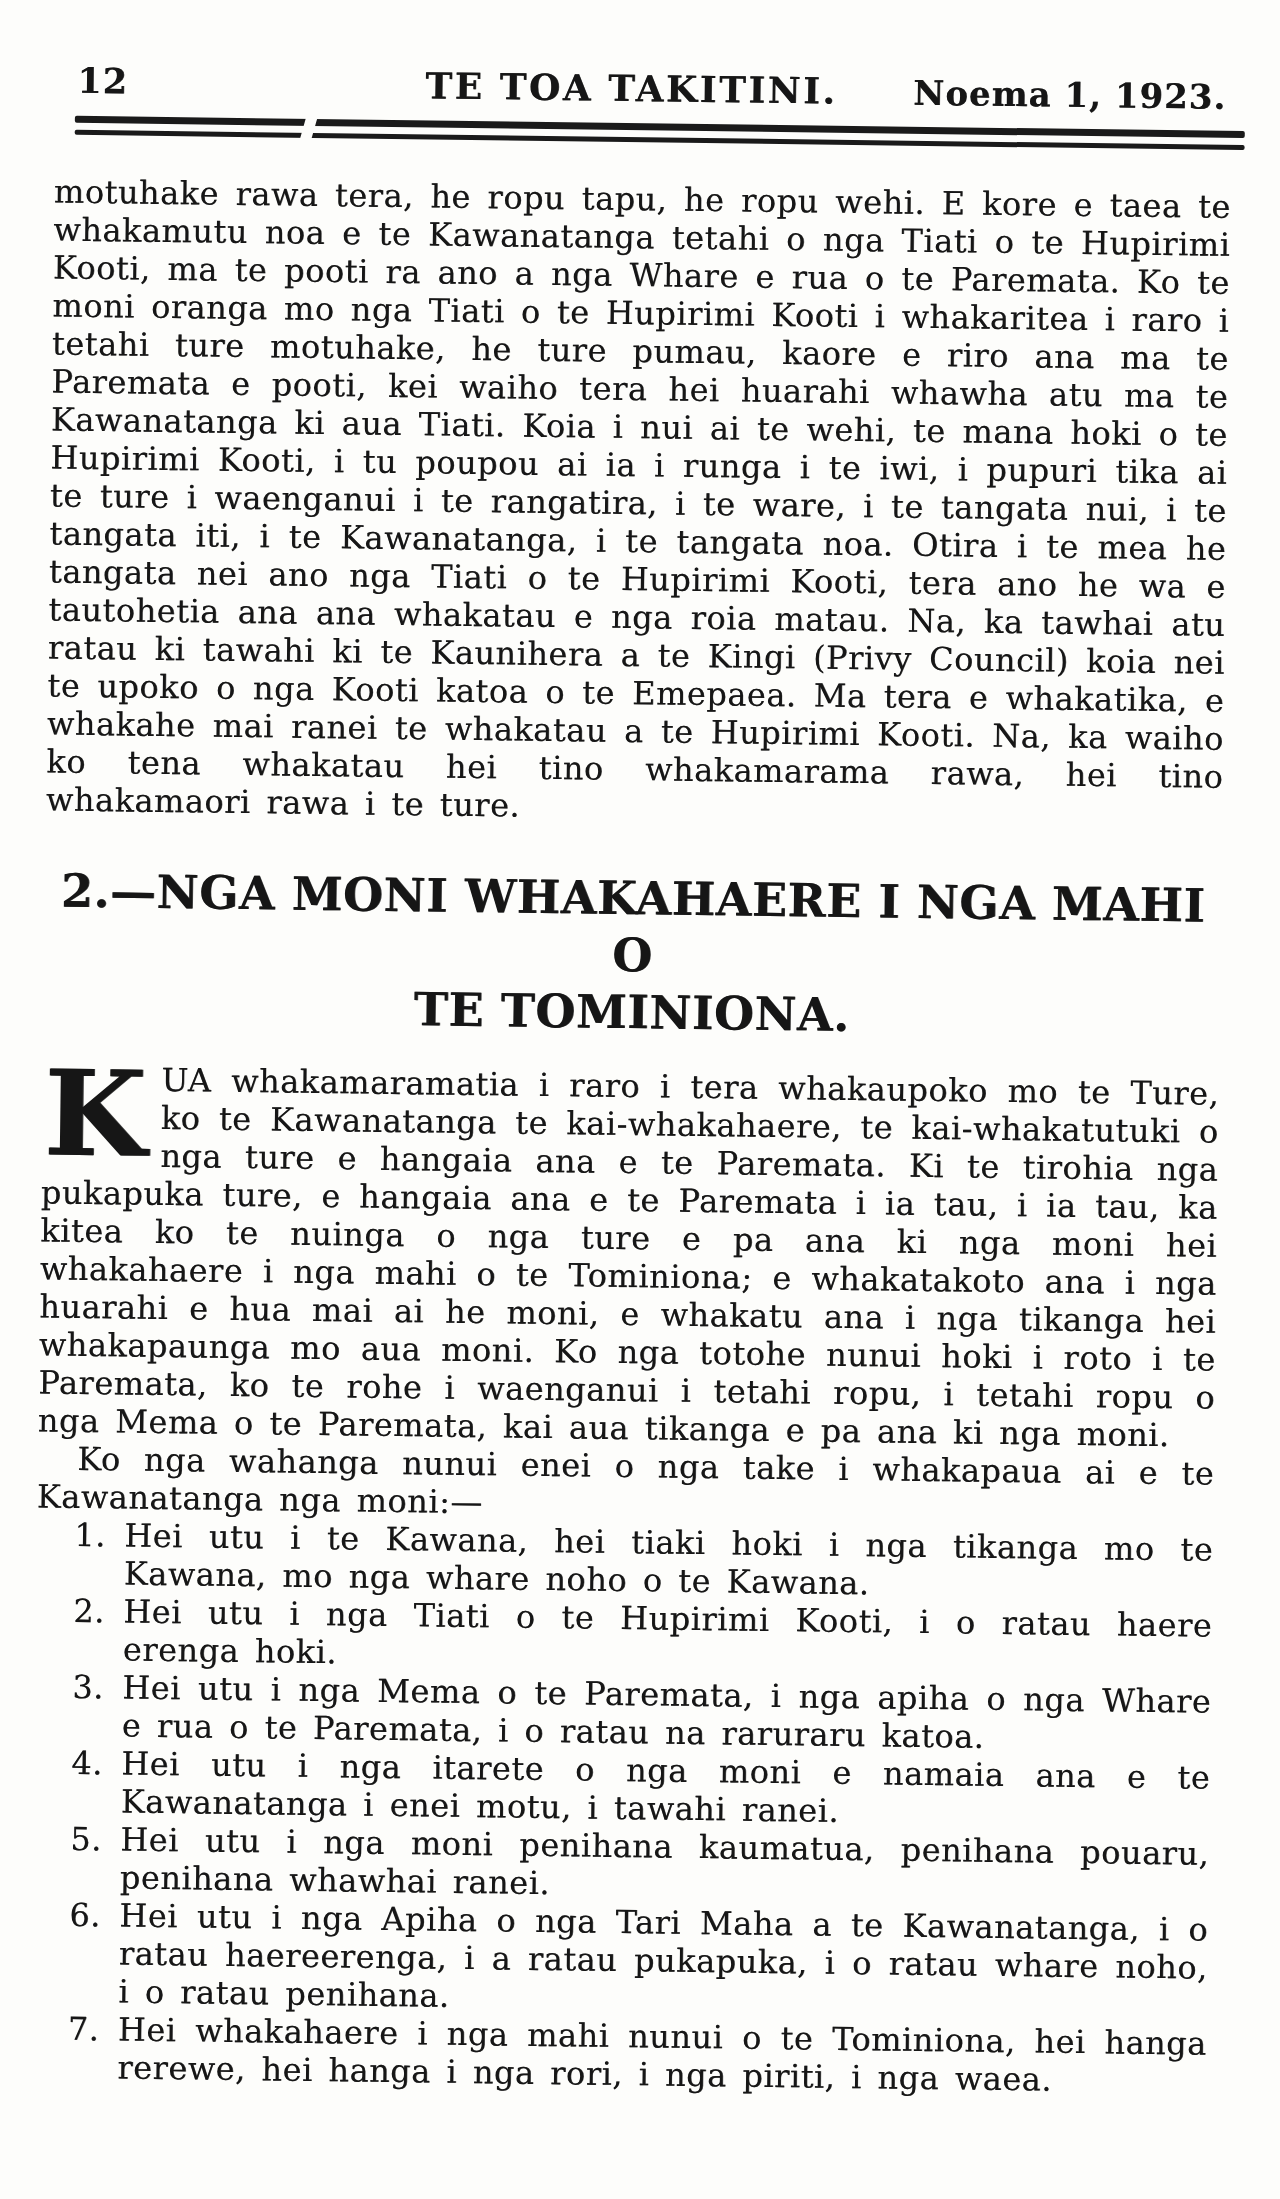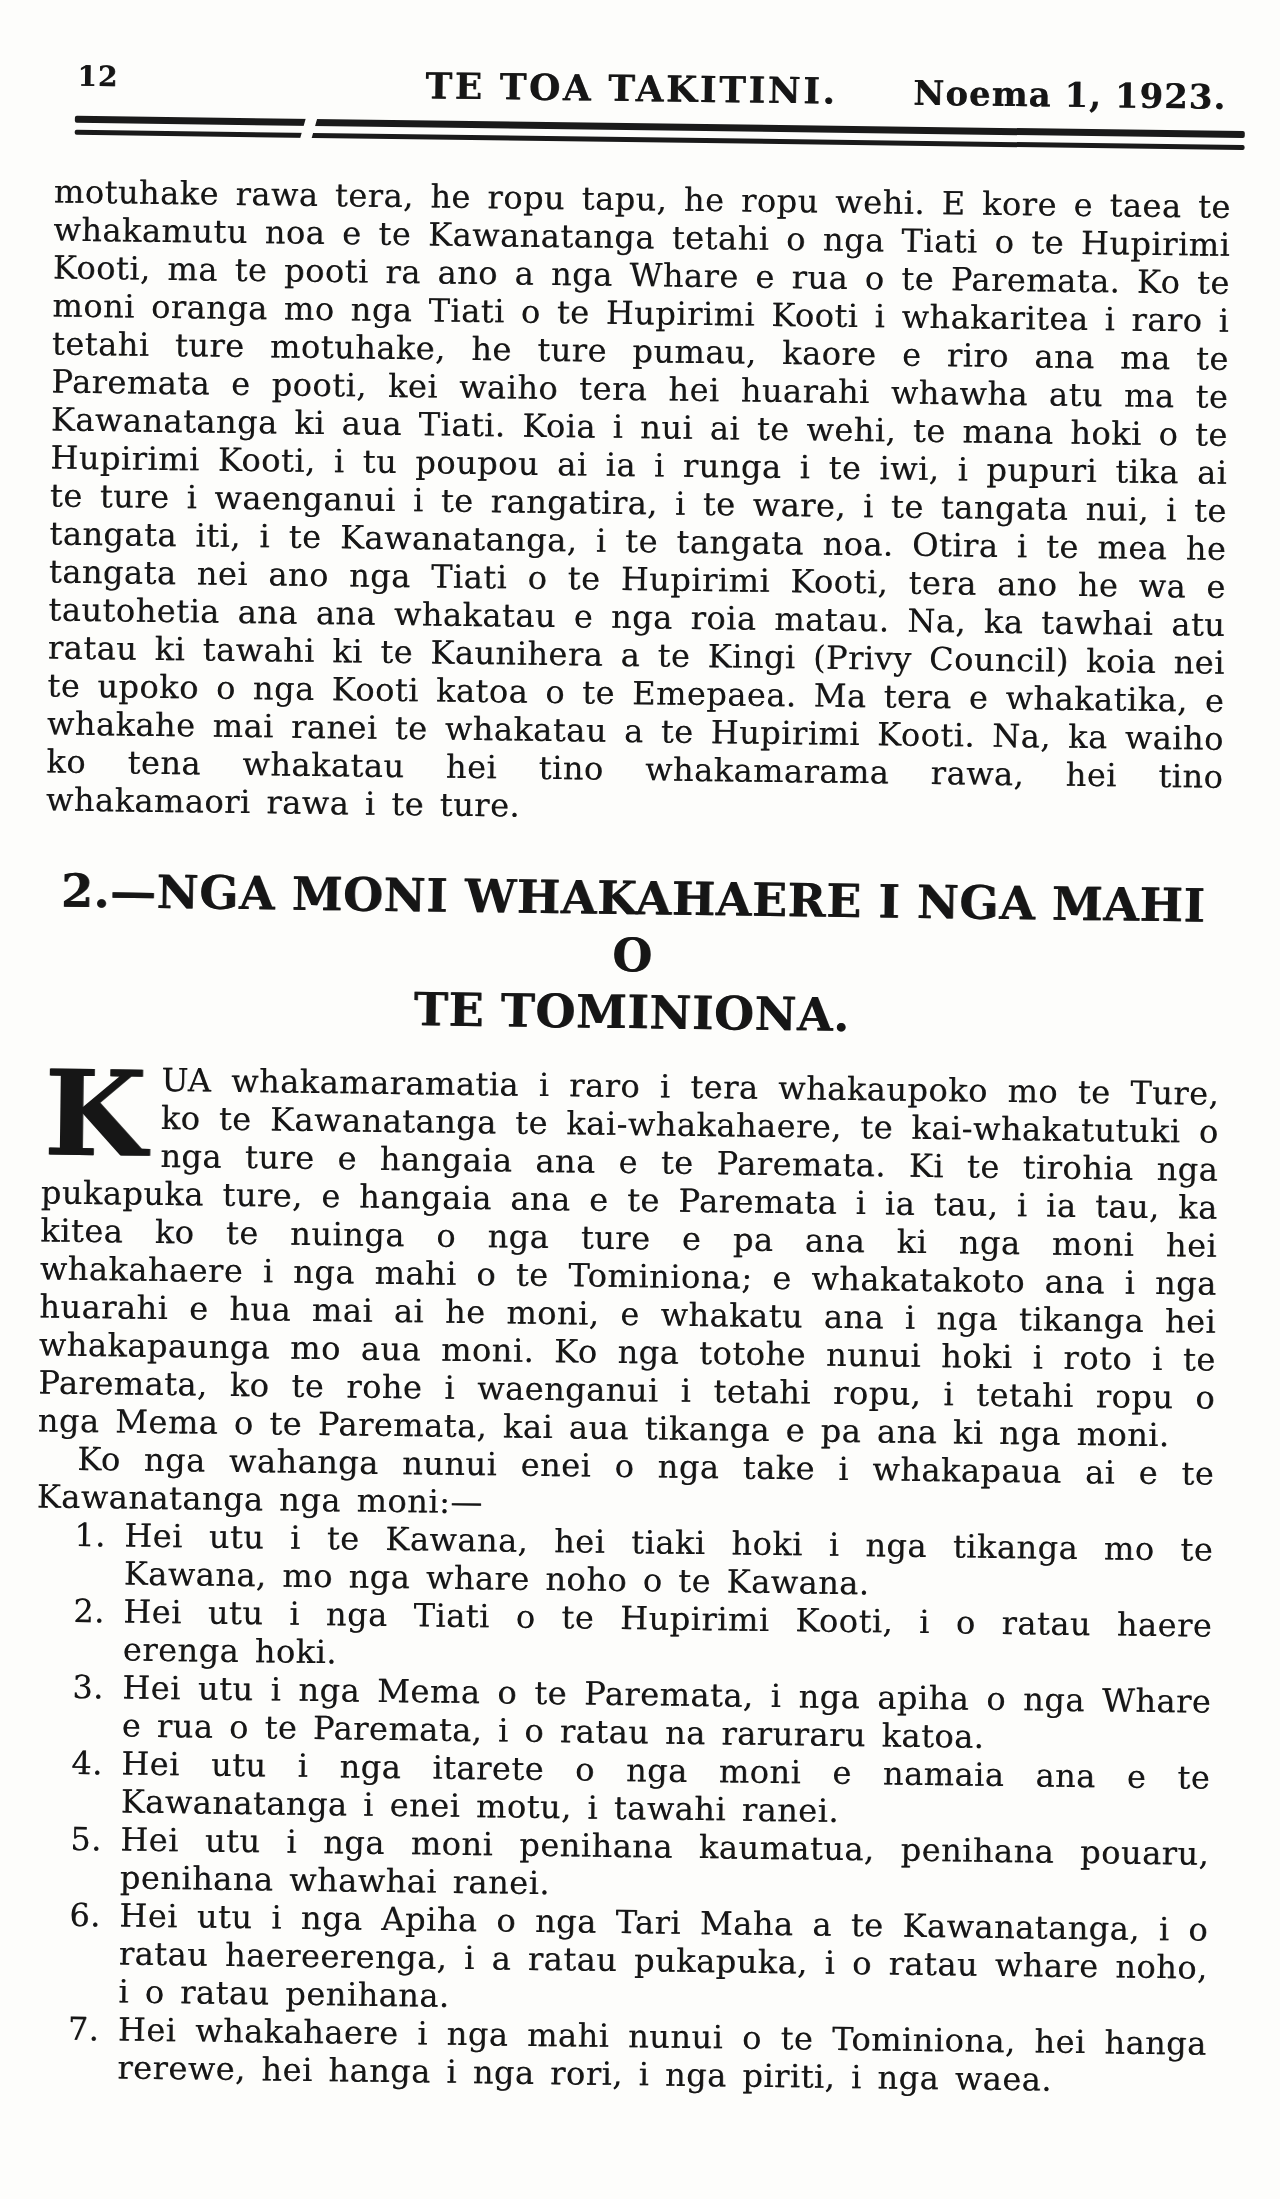--- a/index.html
+++ b/index.html
@@ -24,21 +24,21 @@
   }
   
   .page-header {
     position: relative;
     height: 48px;
   }
   .pagenum {
     position: absolute;
     left: 22px;
     top: 0;
-    font-size: 28px;
+    font-size: 35px;
     font-weight: bold;
     letter-spacing: 1px;
     text-shadow: 0.4px 0 0 rgba(20,20,20,0.7);
   }
   .masthead {
     position: absolute;
     left: 50%;
     transform: translateX(-53%);
     top: 0;
     font-size: 36px;

